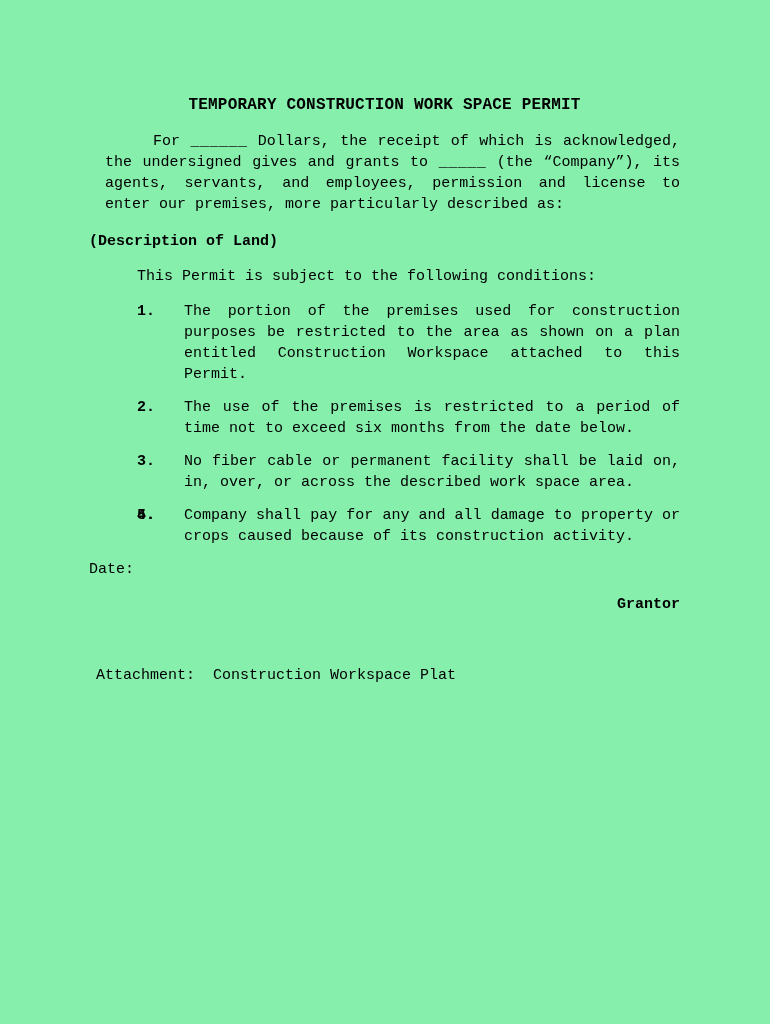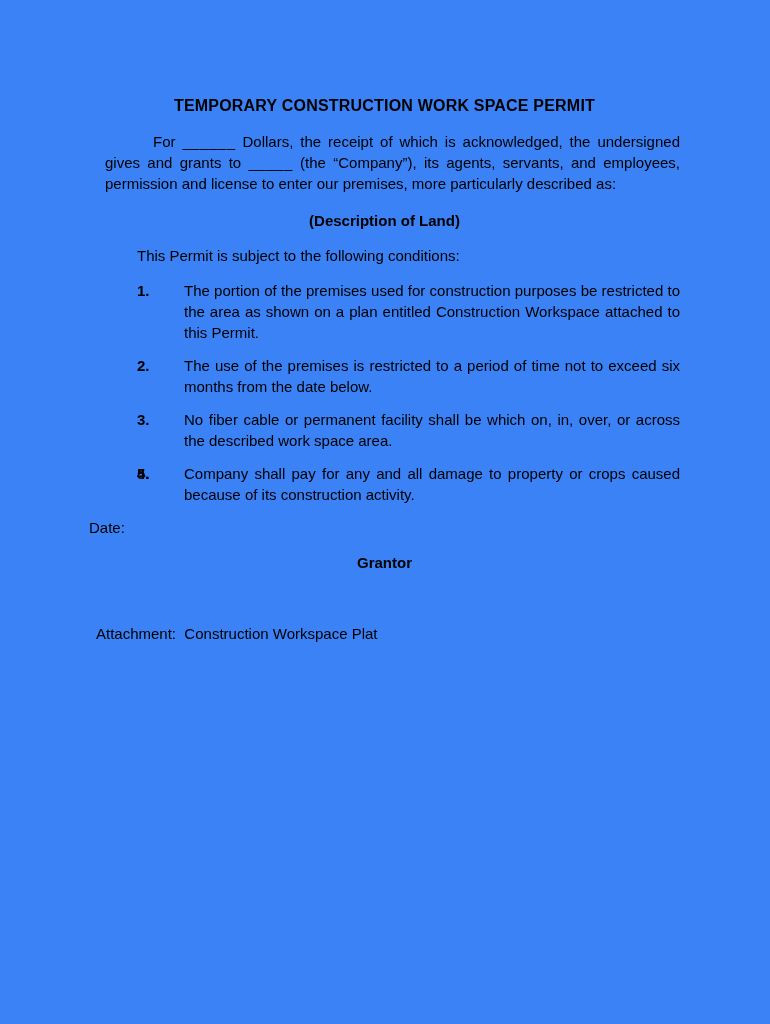--- a/index.html
+++ b/index.html
@@ -4,23 +4,23 @@
 <style>
   html, body {
     margin: 0;
     padding: 0;
     background: #ffffff;
   }
   .page {
     position: relative;
     width: 770px;
     height: 1024px;
-    background: #3b82f6;
+    background: #86efac;
     color: #000000;
-    font-family: Liberation Sans, sans-serif;
+    font-family: Liberation Mono, monospace;
     font-size: 15px;
     line-height: 21px;
     box-sizing: border-box;
     padding: 95px 90px 0 89px;
     overflow: hidden;
   }
   .doc-title {
     font-weight: bold;
     font-size: 16px;
     text-align: center;
@@ -31,21 +31,20 @@
     text-align: justify;
     text-indent: 48px;
     margin: 0 0 9px 16px;
   }
   .blank {
     white-space: pre;
     letter-spacing: 0.5px;
   }
   .section-heading {
     font-weight: bold;
-    text-align: center;
     margin: 16px 0 14px 0;
   }
   .conditions-intro {
     text-indent: 48px;
     margin: 0 0 14px 0;
   }
   .condition {
     position: relative;
     margin: 0 0 12px 95px;
     text-align: justify;
@@ -55,21 +54,21 @@
     left: -47px;
     top: 0;
     font-weight: bold;
     text-align: left;
   }
   .date-line {
     margin: 0 0 14px 0;
   }
   .grantor-line {
     font-weight: bold;
-    text-align: center;
+    text-align: right;
     margin: 0 0 50px 0;
   }
   .attachment-line {
     white-space: pre-wrap;
     margin: 7px;
   }
 </style>
 </head>
 <body>
 
@@ -88,21 +87,21 @@
     <span>The portion of the premises used for construction purposes be restricted to the area as shown on a plan entitled Construction Workspace attached to this Permit.</span>
   </div>
 
   <div class="condition">
     <span class="num">2.</span>
     <span>The use of the premises is restricted to a period of time not to exceed six months from the date below.</span>
   </div>
 
   <div class="condition">
     <span class="num">3.</span>
-    <span>No fiber cable or permanent facility shall be which on, in, over, or across the described work space area.</span>
+    <span>No fiber cable or permanent facility shall be laid on, in, over, or across the described work space area.</span>
   </div>
 
   <div class="condition">
     <span class="num">4.</span>
   </div>
 
   <div class="condition">
     <span class="num">5.</span>
     <span>Company shall pay for any and all damage to property or crops caused because of its construction activity.</span>
   </div>

